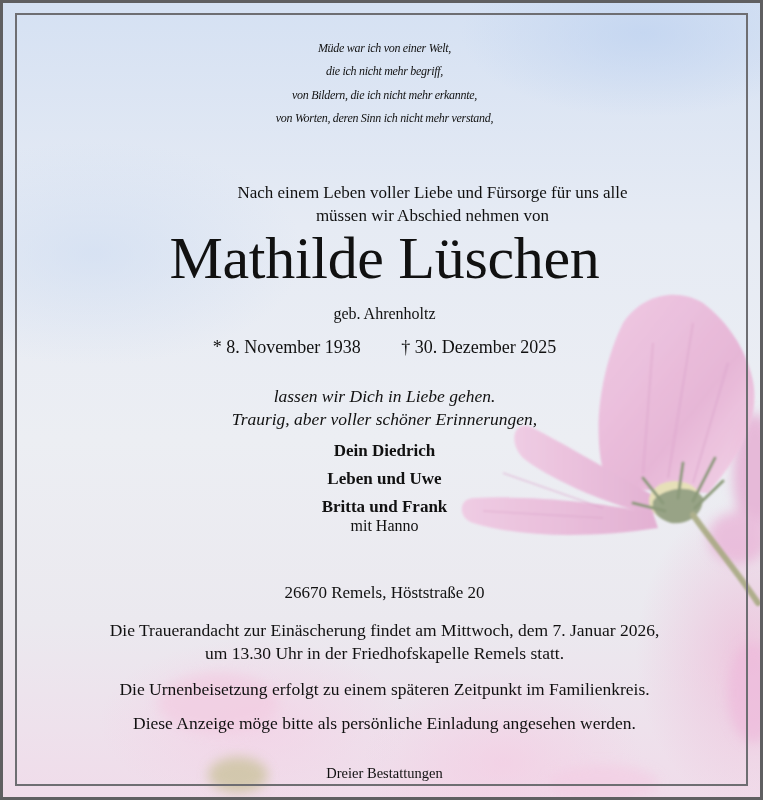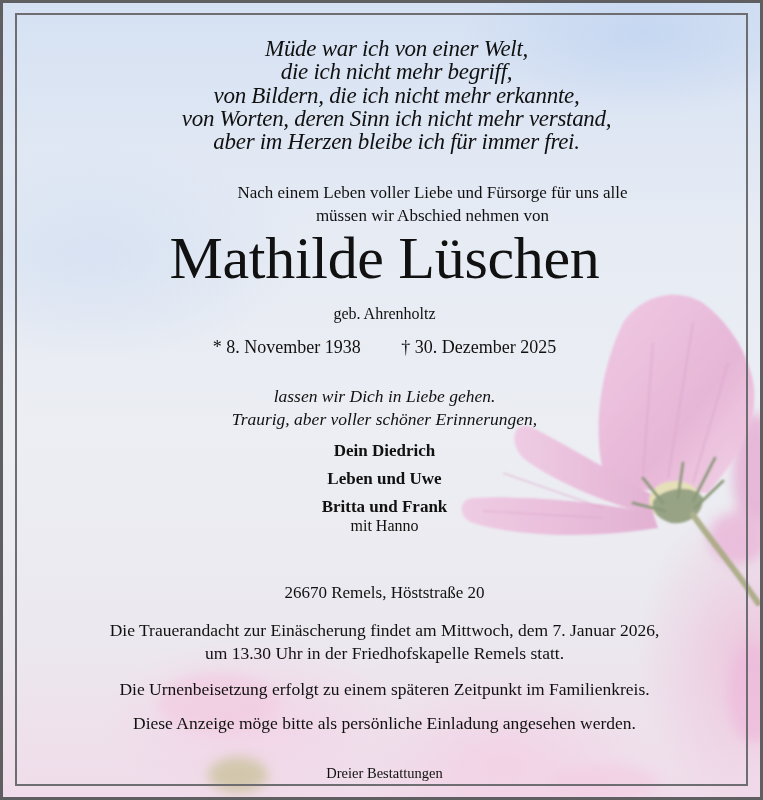--- a/index.html
+++ b/index.html
@@ -24,22 +24,22 @@
       position: absolute; left: 12px; top: 10px; width: 733px; height: 773px;
       border: 2px solid #6e6e72; box-sizing: border-box;
       pointer-events: none; z-index: 3;
     }
     .flower { position: absolute; left: 0; top: 0; width: 763px; height: 800px; z-index: 1; pointer-events: none; }
     .content {
       position: absolute; left: 14px; top: 12px; width: 735px; height: 771px;
       z-index: 2; text-align: center;
     }
     .poem {
-      position: absolute; top: 22px; left: 12px; width: 100%;
-      font-style: italic; font-size: 23px; line-height: 23.3px; letter-spacing: -0.3px;
+      position: absolute; top: 22px; left: 0; width: 100%;
+      font-style: italic; font-size: 12px; line-height: 23.3px; letter-spacing: -0.3px;
     }
     .poem div { white-space: nowrap; }
     .intro { position: absolute; top: 166px; left: 0; width: 100%; font-size: 17px; line-height: 23px; padding-left: 48px; }
     .name { position: absolute; top: 213px; left: 0; width: 100%; font-size: 60px; line-height: 60px; letter-spacing: -0.3px; }
     .maiden { position: absolute; top: 289px; left: 0; width: 100%; font-size: 16px; line-height: 20px; }
     .dates { position: absolute; top: 320px; left: 0; width: 100%; font-size: 18px; line-height: 24px; }
     .dates span { margin: 0 18px; }
     .farewell {
       position: absolute; top: 370px; left: 0; width: 100%;
       font-style: italic; font-size: 17.5px; line-height: 23px;
@@ -107,21 +107,20 @@
 
   <div class="inner-frame"></div>
 
   <div class="content">
 
     <div class="poem">
       <div>Müde war ich von einer Welt,</div>
       <div>die ich nicht mehr begriff,</div>
       <div>von Bildern, die ich nicht mehr erkannte,</div>
       <div>von Worten, deren Sinn ich nicht mehr verstand,</div>
-      <div>aber im Herzen bleibe ich für immer frei.</div>
     </div>
 
     <div class="intro">
       <div>Nach einem Leben voller Liebe und Fürsorge für uns alle</div>
       <div>müssen wir Abschied nehmen von</div>
     </div>
 
     <div class="name">Mathilde Lüschen</div>
     <div class="maiden">geb. Ahrenholtz</div>
 

